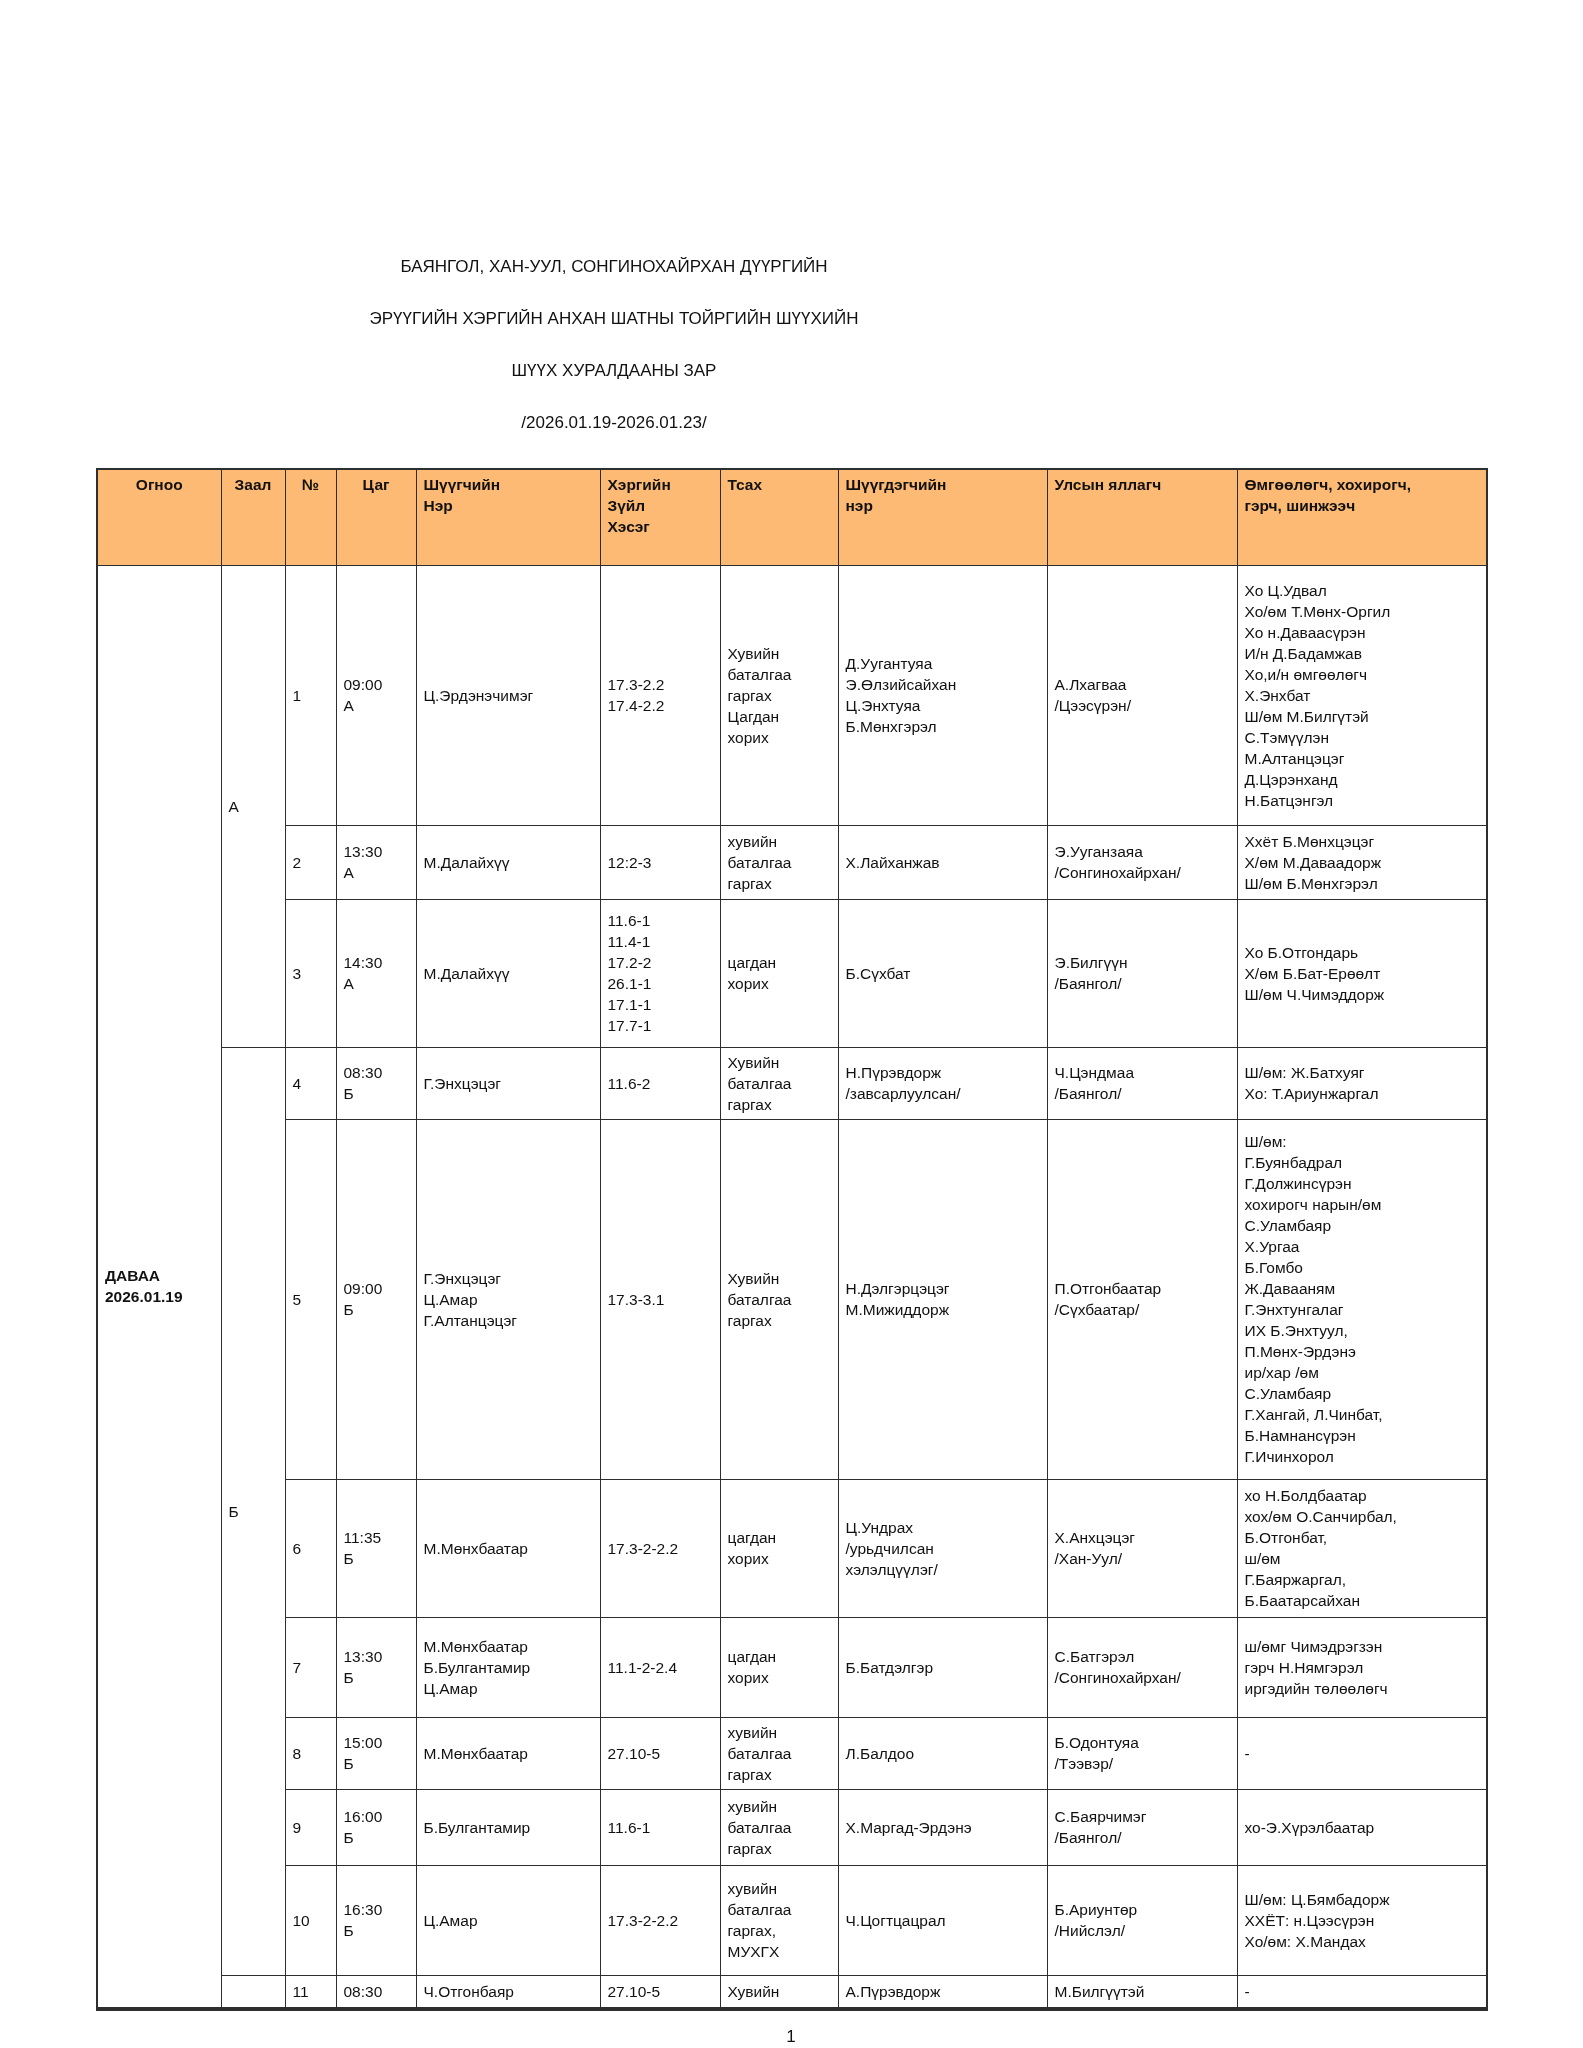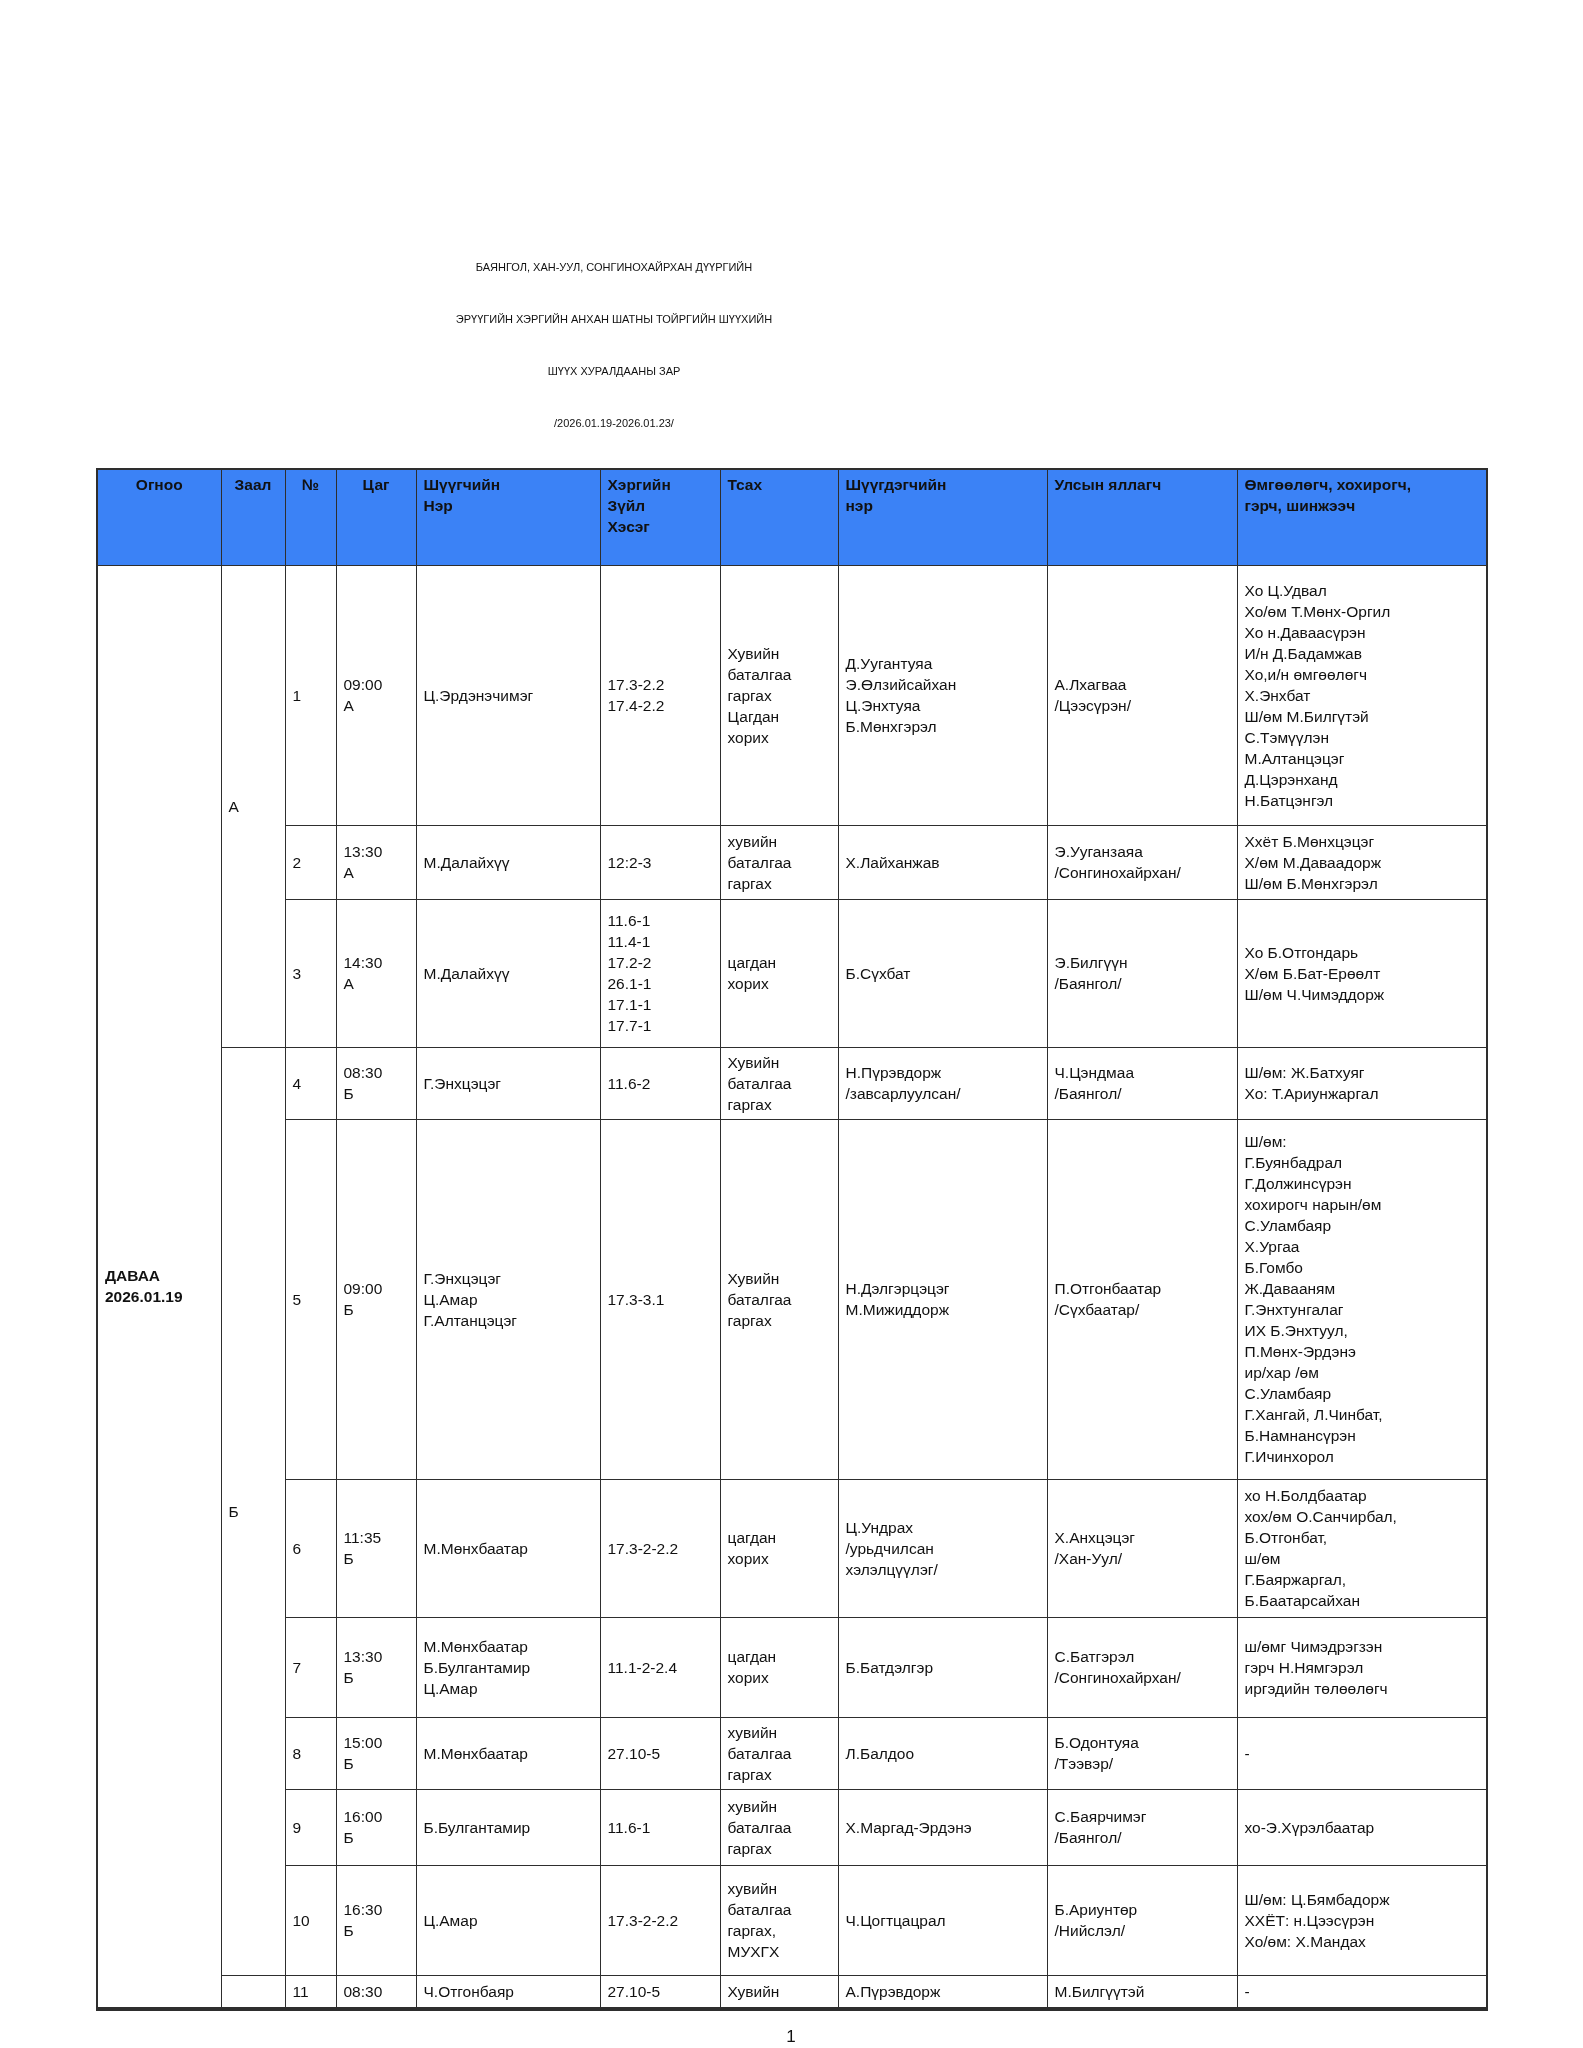--- a/index.html
+++ b/index.html
@@ -12,21 +12,21 @@
     height: 2048px;
     position: relative;
     font-family: "Liberation Sans", sans-serif;
     color: #111111;
     overflow: hidden;
   }
   .title-block {
     margin: 228px 0 6px 96px;
     width: 1036px;
     text-align: center;
-    font-size: 11px;
+    font-size: 17px;
     line-height: 26px;
     white-space: pre-line;
   }
   table.schedule {
     border-collapse: collapse;
     table-layout: fixed;
     margin-left: 96px;
     width: 1390px;
     border: 2px solid #2e2e2e;
     border-bottom-width: 4px;
@@ -38,21 +38,21 @@
     line-height: 21px;
     white-space: pre-line;
     word-wrap: break-word;
     vertical-align: middle;
     text-align: left;
   }
   table.schedule thead tr { height: 96px; }
   table.schedule th {
     font-weight: bold;
     vertical-align: top;
-    background: #3b82f6;
+    background: #fdba74;
   }
   table.schedule th.center { text-align: center; }
   td.c-date {
     font-weight: bold;
     text-align: center;
     vertical-align: middle;
     margin-left: 20px;
   }
   td.c-hall { text-align: center; vertical-align: middle; }
   td.c-num  { text-align: center; }

